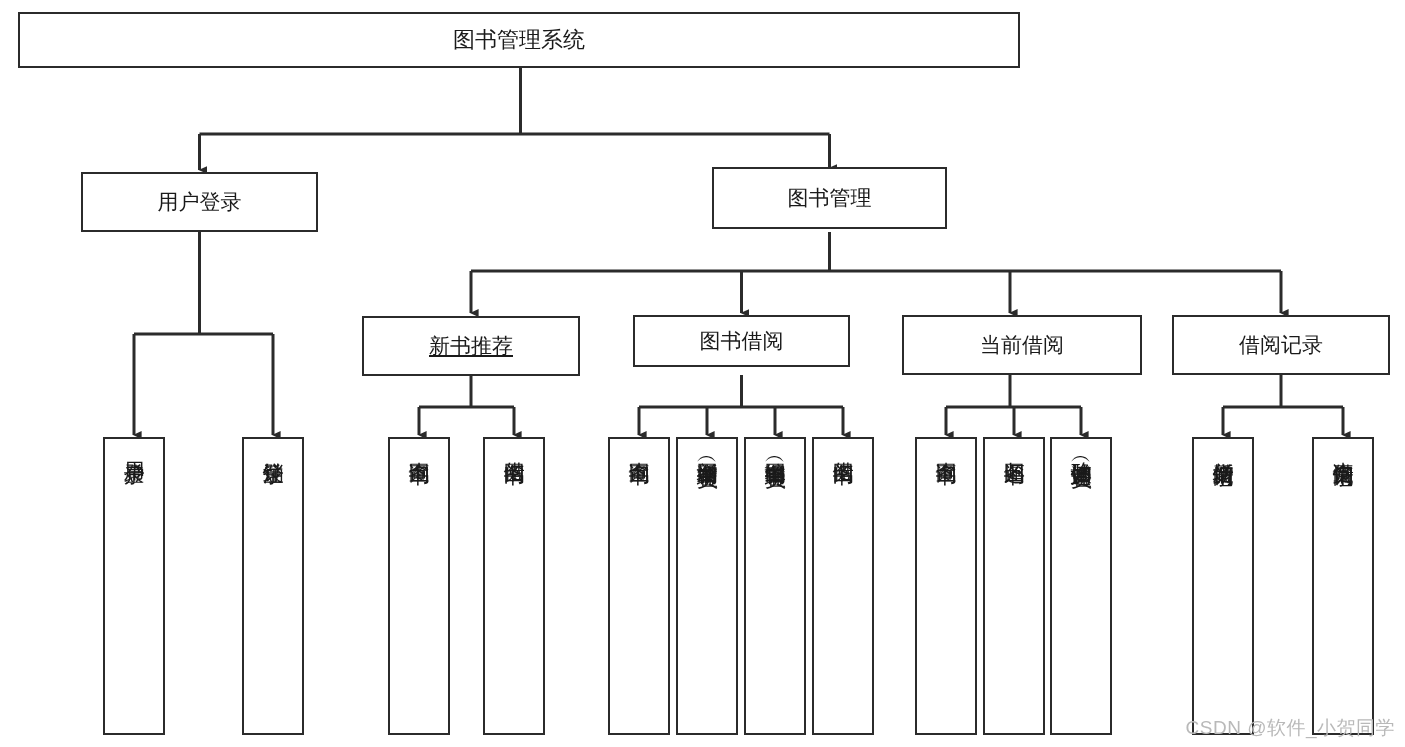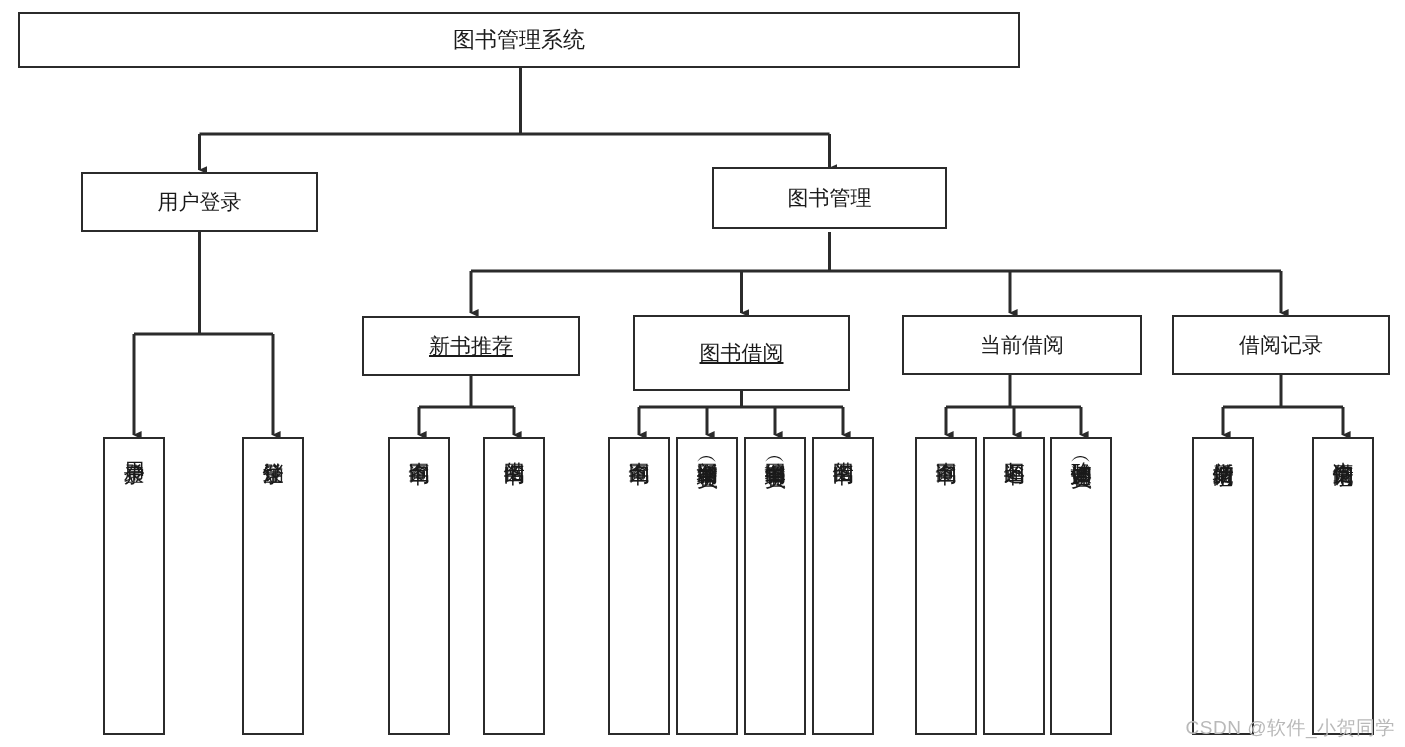--- a/index.html
+++ b/index.html
@@ -126,21 +126,21 @@
     </div>
 
     <div class="node level-1" style="left: 712px; top: 167px; width: 235px; height: 62px;">
       <span>图书管理</span>
     </div>
 
     <div class="node level-2" style="left: 362px; top: 316px; width: 218px; height: 60px; text-decoration: underline;">
       <span>新书推荐</span>
     </div>
 
-    <div class="node level-2" style="left: 633px; top: 315px; width: 217px; height: 76px; text-decoration: underline;">
+    <div class="node level-2" style="left: 633px; top: 315px; width: 217px; height: 52px;">
       <span>图书借阅</span>
     </div>
 
     <div class="node level-2" style="left: 902px; top: 315px; width: 240px; height: 60px;">
       <span>当前借阅</span>
     </div>
 
     <div class="node level-2" style="left: 1172px; top: 315px; width: 218px; height: 60px; text-align: right;">
       <span>借阅记录</span>
     </div>

